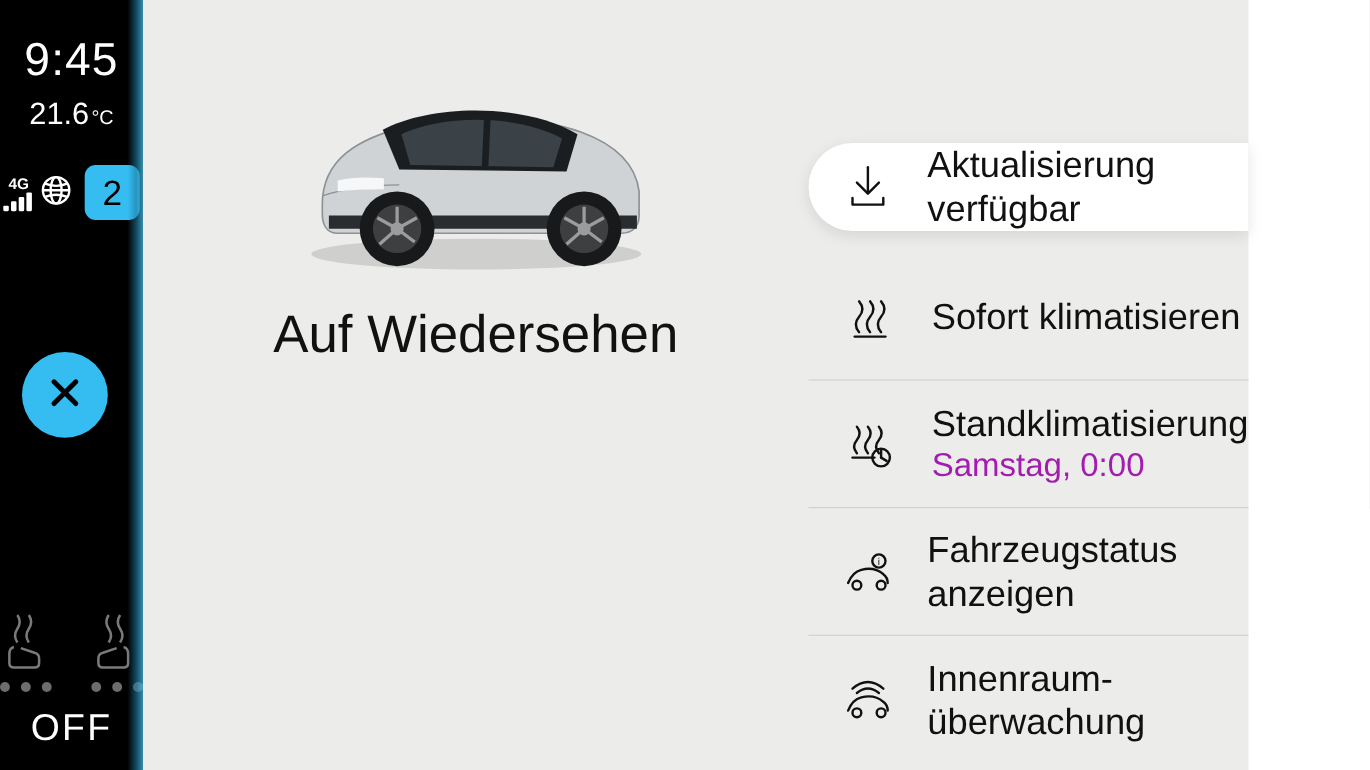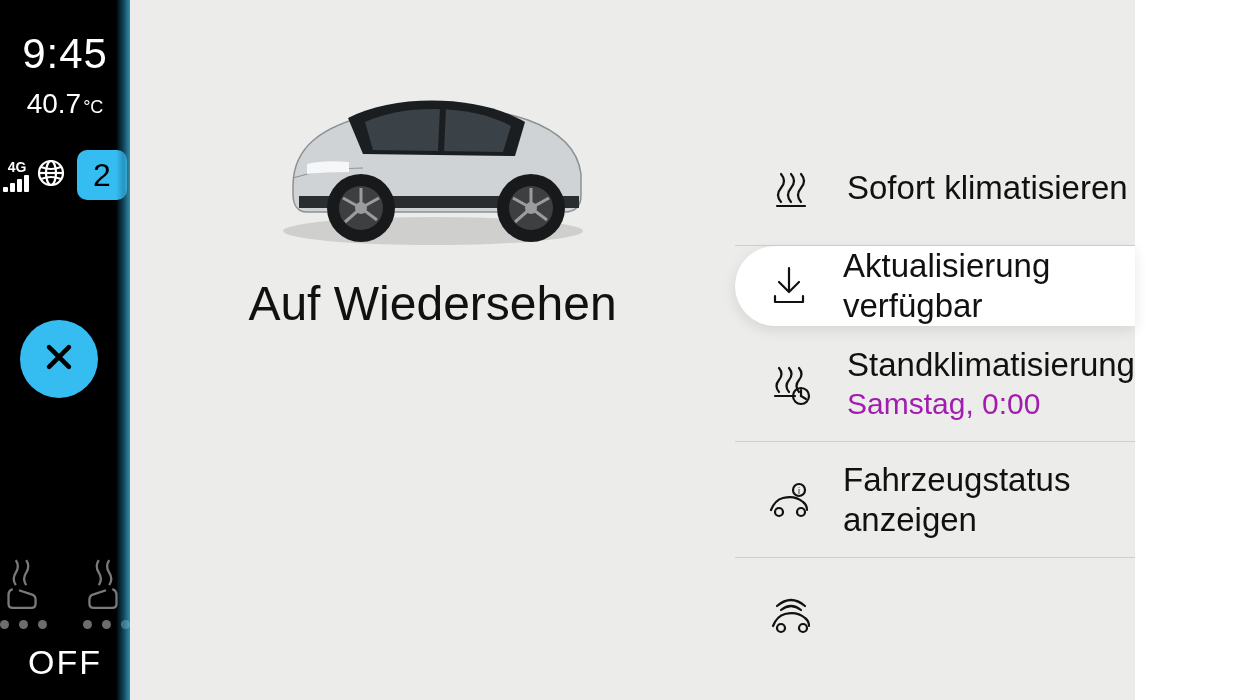--- a/index.html
+++ b/index.html
@@ -126,21 +126,21 @@
   .menu-item .sub   { font-size: 30px; color: #a21caf; line-height: 1.2; margin-top: 2px; }
 </style>
 </head>
 <body>
 
 <div class="screen">
 
   <div class="sidebar">
     <div class="clock">9:45</div>
     <div class="temp">
-      <span>40.7</span>
+      <span>21.6</span>
       <span class="temp-unit">°C</span>
     </div>
 
     <div class="status-row">
       <div style="display:flex;flex-direction:column;align-items:center;">
         <div class="fourg">4G</div>
         <div class="signal-bars">
           <span class="b1"></span>
             <span class="b2"></span>
             <span class="b3"></span>
@@ -259,44 +259,44 @@
               <line x1="278" y1="162" x2="260" y2="152"></line>
             </g>
           </g>
         </svg>
       </span>
       <div class="greeting">Auf Wiedersehen</div>
     </div>
 
     <div class="menu">
 
+      <div class="menu-item pill">
+        <span class="icon">
+          <svg viewBox="0 0 48 48">
+            <line x1="24" y1="6" x2="24" y2="28"></line>
+            <polyline points="14,20 24,30 34,20"></polyline>
+            <polyline points="10,34 10,40 38,40 38,34"></polyline>
+          </svg>
+        </span>
+        <div class="labels">
+            <span class="label">Aktualisierung verfügbar</span>
+          </div>
+      </div>
+
       <div class="menu-item sep-top">
         <span class="icon">
           <svg viewBox="0 0 48 48">
             <path d="M14 10 q6 7 0 14 q-6 7 0 14"></path>
             <path d="M24 10 q6 7 0 14 q-6 7 0 14"></path>
             <path d="M34 10 q6 7 0 14 q-6 7 0 14"></path>
             <line x1="10" y1="42" x2="38" y2="42"></line>
           </svg>
         </span>
         <div class="labels">
             <span class="label">Sofort klimatisieren</span>
-          </div>
-      </div>
-
-      <div class="menu-item pill">
-        <span class="icon">
-          <svg viewBox="0 0 48 48">
-            <line x1="24" y1="6" x2="24" y2="28"></line>
-            <polyline points="14,20 24,30 34,20"></polyline>
-            <polyline points="10,34 10,40 38,40 38,34"></polyline>
-          </svg>
-        </span>
-        <div class="labels">
-            <span class="label">Aktualisierung verfügbar</span>
           </div>
       </div>
 
       <div class="menu-item">
         <span class="icon">
           <svg viewBox="0 0 48 48">
             <path d="M12 8 q5 6 0 12 q-5 6 0 12"></path>
             <path d="M22 8 q5 6 0 12 q-5 6 0 12"></path>
             <path d="M32 8 q5 6 0 12 q-5 6 0 12"></path>
             <line x1="8" y1="36" x2="28" y2="36"></line>
@@ -331,17 +331,20 @@
       <div class="menu-item">
         <span class="icon">
           <svg viewBox="0 0 48 48">
             <path d="M6 34 q4 -10 12 -12 q12 -3 20 4 q4 3 4 8"></path>
             <circle cx="14" cy="36" r="4"></circle>
             <circle cx="36" cy="36" r="4"></circle>
             <path d="M14 18 q10 -8 20 0"></path>
             <path d="M10 14 q14 -12 28 0"></path>
           </svg>
         </span>
+        <div class="labels">
+            <span class="label">Innenraum- überwachung</span>
+          </div>
       </div>
 
     </div>
   </div>
 </div>
 
 </body></html>

